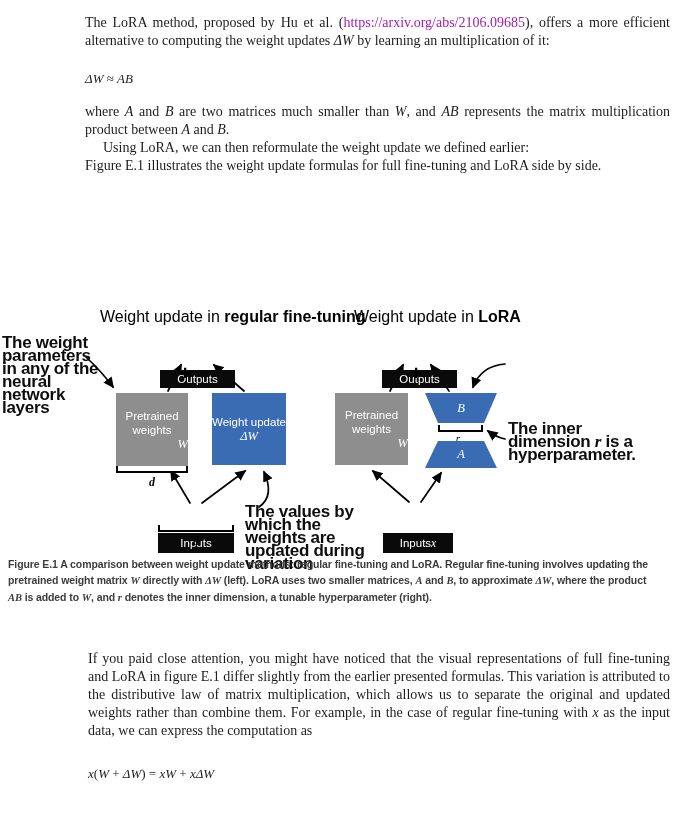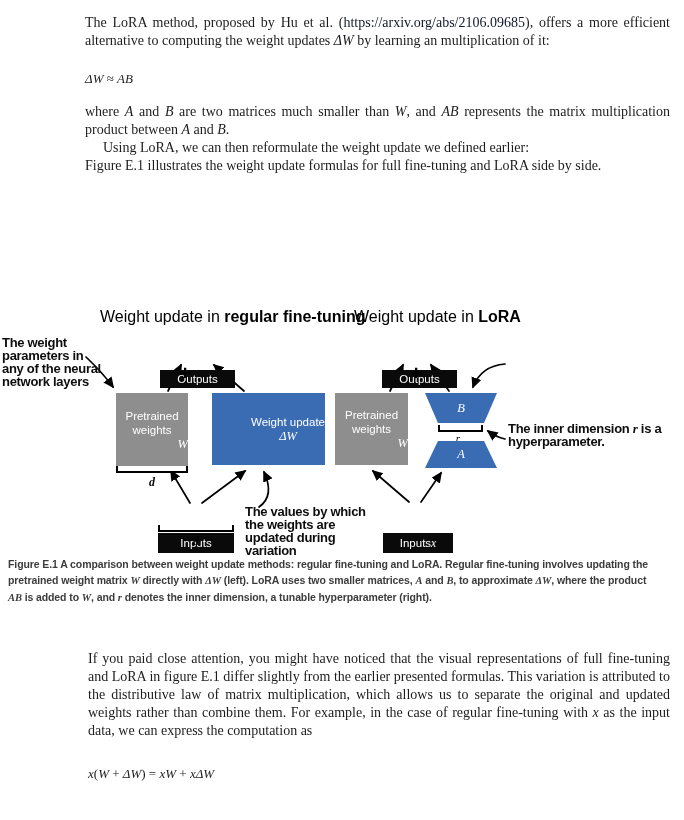--- a/index.html
+++ b/index.html
@@ -10,21 +10,21 @@
   .intro{left:85px;top:14px;width:585px;}
   .outro{left:88px;top:650px;width:582px;}
   .para{margin:0;}
   .indent{text-indent:18px;}
   .formula{text-align:left;font-size:13px;line-height:18px;}
   .f1{margin:20px 0 15px;}
   .f2{margin:22px 0 22px;}
   .f3{margin:25px 0 0;}
   .mi{font-style:italic;font-family:"Liberation Serif",serif;}
   .sub{font-style:italic;font-size:0.7em;vertical-align:-0.3em;}
-  .link{color:#0f172a;}
+  .link{color:#a21caf;}
   .b{font-weight:bold;}
   .blk{display:block;}
   
   .figure{position:absolute;left:0;top:300px;width:684px;height:256px;
           font-family:"Liberation Sans",sans-serif;}
   .arrows{position:absolute;left:0;top:0;width:684px;height:256px;pointer-events:none;}
   .fig-title{position:absolute;font-size:16px;white-space:nowrap;color:#000;}
   .fig-title .b{font-weight:bold;}
   .blackbox{position:absolute;background:#0a0a0a;color:#ffffff;font-size:11.5px;
             display:flex;align-items:center;justify-content:center;margin-top:28px;}
@@ -37,21 +37,21 @@
   .graybox .mi,.bluebox .mi,.trap .mi{font-size:12.5px;}
   .trap{position:absolute;background:#3a6cb4;color:#ffffff;display:flex;
         align-items:center;justify-content:center;font-size:14px;}
   .trap-b{clip-path:polygon(0% 0%,100% 0%,82% 100%,18% 100%);}
   .trap-a{clip-path:polygon(18% 0%,82% 0%,100% 100%,0% 100%);}
   .bracket{position:absolute;box-sizing:border-box;border-left:2px solid #000;
            border-right:2px solid #000;border-bottom:2px solid #000;background:#fff;}
   .dimlabel{position:absolute;text-align:center;font-family:"Liberation Serif",serif;
             font-style:italic;font-weight:bold;font-size:12px;line-height:12px;color:#000;}
   .plus{position:absolute;font-size:21px;font-weight:bold;line-height:21px;color:#000;}
-  .ann{position:absolute;font-size:13px;line-height:13px;font-weight:bold;color:#0d0d0d;
+  .ann{position:absolute;font-size:17px;line-height:13px;font-weight:bold;color:#0d0d0d;
        letter-spacing:-0.3px;text-align:left;}
   .ann .mi{font-weight:bold;}
   
   .caption{position:absolute;left:8px;top:556px;width:648px;
            font-family:"Liberation Sans",sans-serif;font-size:10.5px;line-height:16px;
            font-weight:bold;color:#3c3c3c;text-align:left;letter-spacing:-0.1px;}
   .caption .mi{font-weight:bold;}
 </style>
 </head>
 <body>
@@ -95,21 +95,21 @@
 
     <div class="fig-title" style="left:100px;top:8px;"><span>Weight update in </span><span class="b">regular fine-tuning</span></div>
     <div class="fig-title" style="left:354px;top:8px;"><span>Weight update in </span><span class="b">LoRA</span></div>
 
     <div class="blackbox" style="left:160px;top:42px;width:75px;height:18px;">Outputs</div>
     <div class="plus" style="left:179px;top:62px;">+</div>
     <div class="graybox" style="left:116px;top:93px;width:72px;height:73px;">
         <span>Pretrained weights</span>
         <span class="mi blk">W</span>
       </div>
-    <div class="bluebox" style="left:212px;top:93px;width:74px;height:72px;padding-left:39px;">
+    <div class="bluebox" style="left:212px;top:93px;width:74px;height:72px;">
         <span>Weight update</span>
         <span class="mi blk">ΔW</span>
       </div>
     <div class="bracket" style="left:116px;top:166px;width:72px;height:7px;"></div>
     <div class="dimlabel" style="left:116px;top:176px;width:72px;">d</div>
     <div class="blackbox" style="left:158px;top:205px;width:76px;height:20px;">
         <span>Inputs</span>
       </div>
     <div class="bracket" style="left:158px;top:225px;width:76px;height:7px;"></div>
     <div class="dimlabel" style="left:158px;top:235px;width:76px;">d</div>

